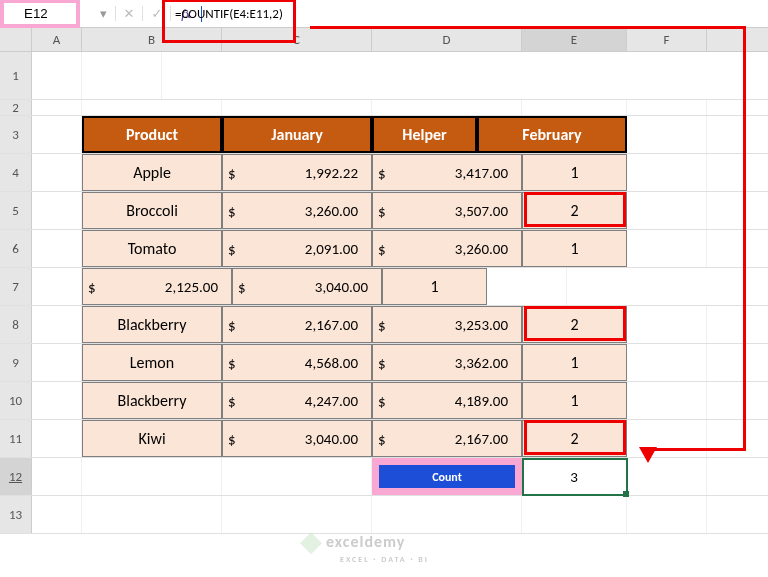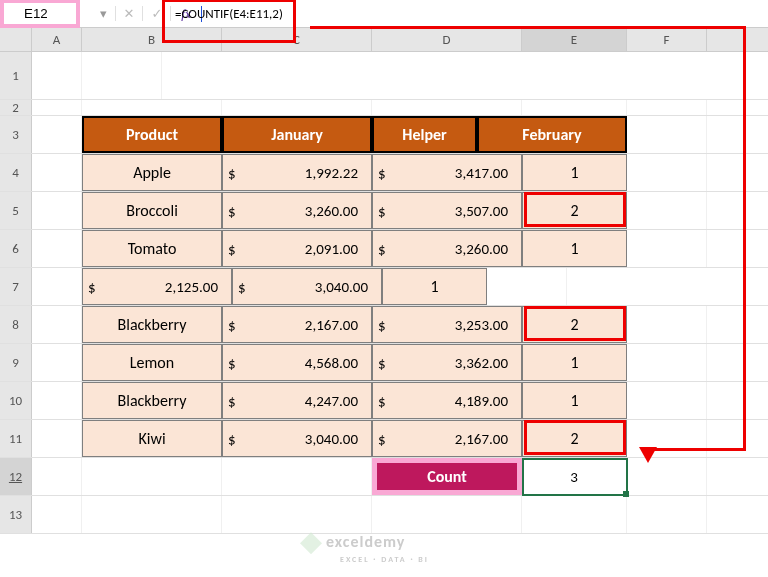--- a/index.html
+++ b/index.html
@@ -35,21 +35,21 @@
 .r2 { height: 16px; }
 .rN { height: 38px; }
 
 .title { font-family: 'Times New Roman', serif; font-weight: bold; font-style: italic; font-size: 26px; text-align: center; width: 100%; }
 
 .th { background: #c55a11; color: #fff; font-weight: bold; justify-content: center; border: 2px solid #000000; font-size: 16px; }
 .td { background: #fbe5d6; border: 1px solid #7f7f7f; justify-content: center; font-size: 16px; }
 .tdm { background: #fbe5d6; border: 1px solid #7f7f7f; font-size: 15px; }
 .tdm .dol { width: 20px; text-align: left; }
 .tdm .num { flex: 1; text-align: right; padding-right: 8px; }
-.tdc { background: #be185d; color: #fff; font-weight: bold; border: 5px solid #f9a8d4; justify-content: center; font-size: 16px; }
+.tdc { background: #1d4ed8; color: #fff; font-weight: bold; border: 7px solid #f9a8d4; justify-content: center; font-size: 12px; }
 
 .redbox { position: absolute; border: 3px solid #e00; pointer-events: none; }
 .selcell { position: absolute; border: 2px solid #227447; pointer-events: none; }
 .selhandle { position: absolute; width: 6px; height: 6px; background: #227447; bottom: -3px; right: -3px; }
 
 .arrow-line1 { position: absolute; background: #e00; height: 3px; }
 .arrow-line2 { position: absolute; background: #e00; width: 3px; }
 .arrow-head { position: absolute; width: 0; height: 0; border-left: 9px solid transparent; border-right: 9px solid transparent; border-top: 16px solid #e00; }
 
 .wm { position: absolute; font-size: 16px; color: #ccc; font-weight: bold; letter-spacing: 1px; }

